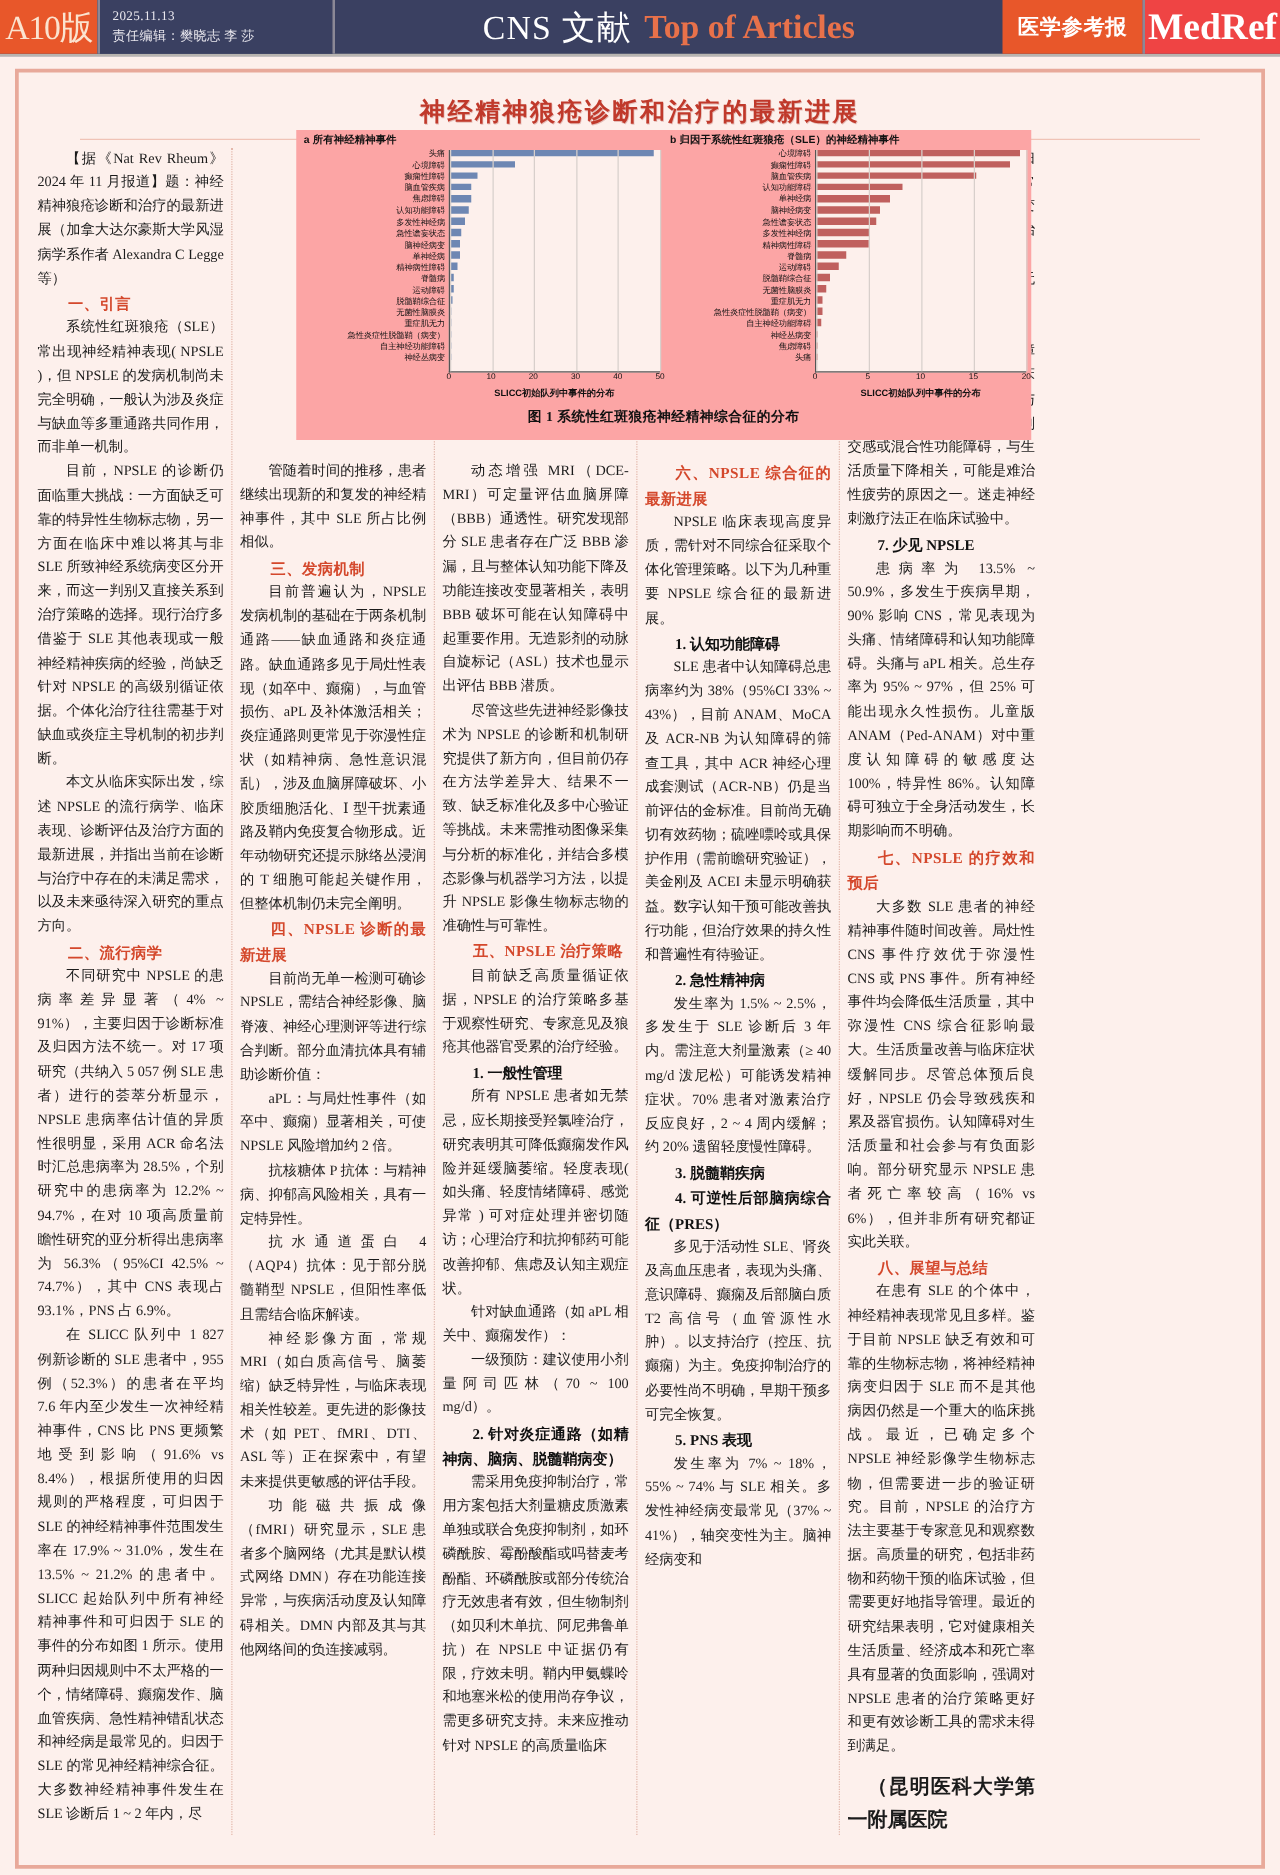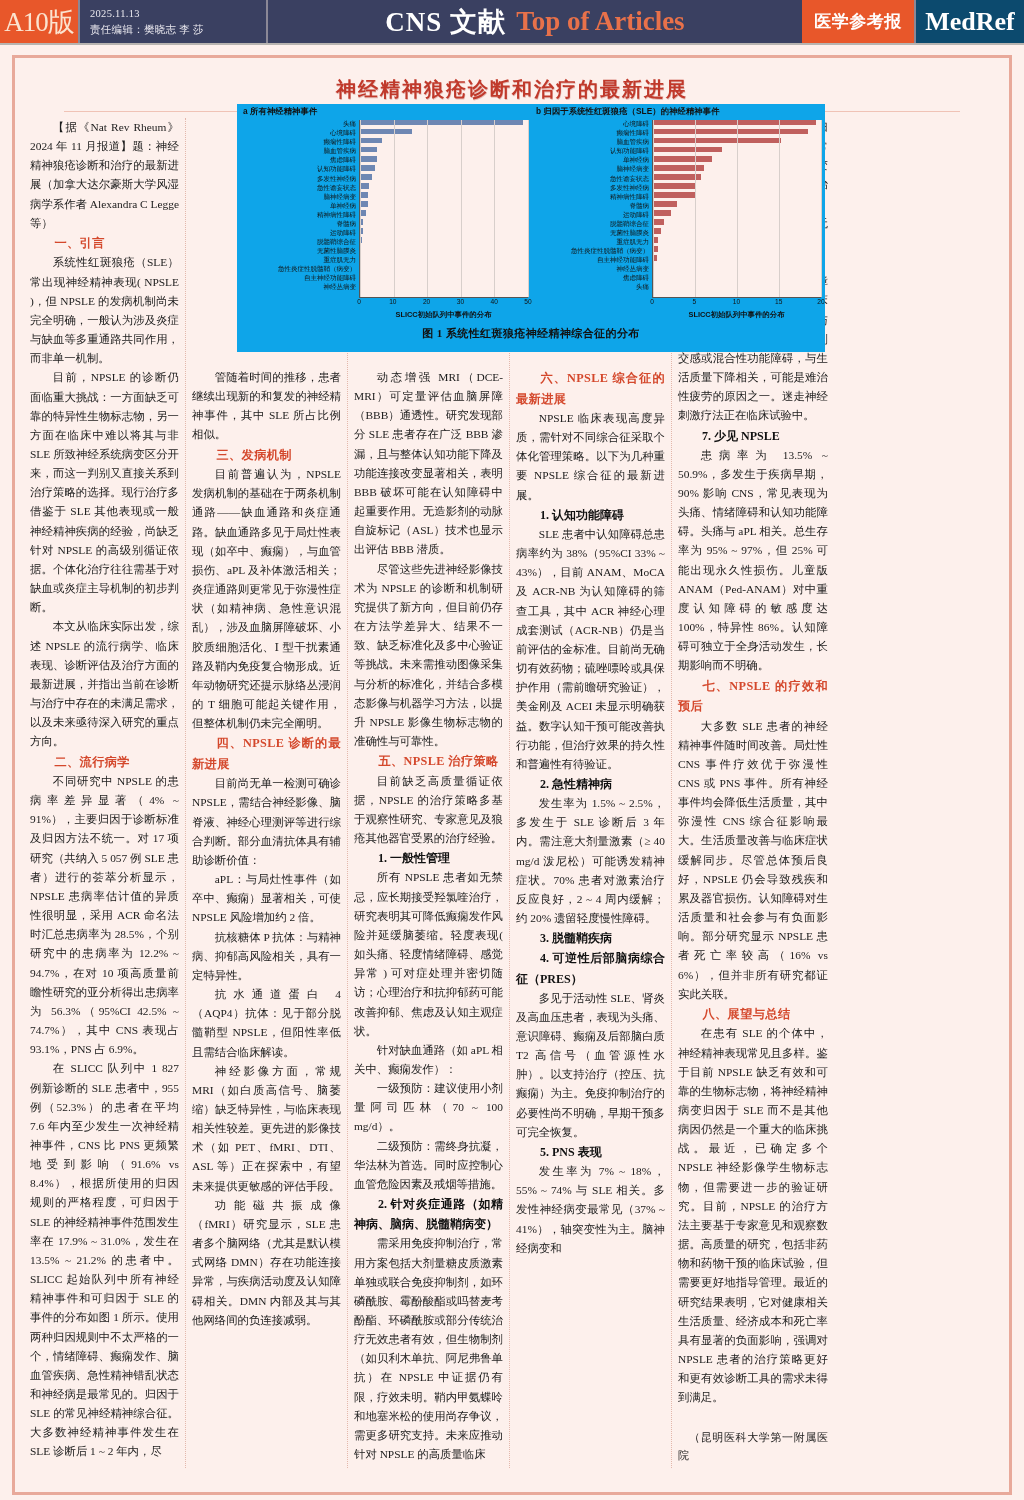--- a/index.html
+++ b/index.html
@@ -27,31 +27,31 @@
     width:190px;background:#3a4061;color:#e9e7ee;
     display:flex;flex-direction:column;justify-content:center;
     padding-left:10px;box-sizing:border-box;
     border-left:2px solid #8b8896;border-right:2px solid #8b8896;
   }
   .mh-date{font-size:10.5px;letter-spacing:.3px;line-height:1.5;}
   .mh-editor{font-size:10.5px;letter-spacing:.3px;line-height:1.5;}
   .mh-title{
     flex:1;display:flex;align-items:center;justify-content:center;gap:10px;
   }
-  .mh-cns{color:#ffffff;font-size:27px;font-weight:bold;letter-spacing:1px;}
+  .mh-cns{color:#ffffff;font-size:27px;font-weight:normal;letter-spacing:1px;}
   .mh-top{color:#e8714a;font-size:27px;font-weight:bold;font-style:normal;}
   .mh-ref-cn{
     width:112px;background:#e8572a;color:#ffffff;
     display:flex;align-items:center;justify-content:center;
     font-size:17px;font-weight:bold;letter-spacing:.5px;
   }
   .mh-ref-en{
-    width:108px;background:#0c4a6e;color:#ffffff;
+    width:108px;background:#ef4444;color:#ffffff;
     display:flex;align-items:center;justify-content:center;
-    font-size:26px;font-weight:bold;
+    font-size:30px;font-weight:bold;
     border-left:2px solid #8b8896;
     font-family:Liberation Serif, serif;
   }
 
   
   .page{
     position:relative;
     margin:10px 12px 0 12px;
     width:1000px;height:1440px;
     box-sizing:border-box;
@@ -100,30 +100,30 @@
     text-indent:2em;
     letter-spacing:.4px;
   }
   .h3{
     color:#111;
     font-weight:bold;
     font-size:12px;
     margin:2px 0 1px 0;
     text-indent:1.5em;
   }
-  .sig{margin-top:20px;font-size:11px;line-height:1.7;}
+  .sig{margin-top:8px;font-size:16px;line-height:1.7;font-weight:bold;}
   .sig .l1{text-indent:1em;}
   .sig .l2{text-align:right;padding-right:6px;}
 
   
   .figure-wrap{
     position:absolute;
     left:222px;top:46px;
     width:588px;height:248px;
-    background:#0ea5e9;
+    background:#fca5a5;
     z-index:5;
     padding:2px 4px;
     box-sizing:border-box;
   }
   .charts{display:flex;gap:6px;}
   .chart{width:288px;}
   .chart-title{
     font-size:8.3px;font-weight:bold;color:#111;
     margin:0 0 3px 2px;letter-spacing:.1px;
     font-family:"Liberation Sans","DejaVu Sans",sans-serif;
@@ -372,21 +372,20 @@
       <div class="col">
         <div class="spacer-fig"></div>
         <p>动态增强 MRI（DCE-MRI）可定量评估血脑屏障（BBB）通透性。研究发现部分 SLE 患者存在广泛 BBB 渗漏，且与整体认知功能下降及功能连接改变显著相关，表明 BBB 破坏可能在认知障碍中起重要作用。无造影剂的动脉自旋标记（ASL）技术也显示出评估 BBB 潜质。</p>
         <p>尽管这些先进神经影像技术为 NPSLE 的诊断和机制研究提供了新方向，但目前仍存在方法学差异大、结果不一致、缺乏标准化及多中心验证等挑战。未来需推动图像采集与分析的标准化，并结合多模态影像与机器学习方法，以提升 NPSLE 影像生物标志物的准确性与可靠性。</p>
         <p class="h2">五、NPSLE 治疗策略</p>
         <p>目前缺乏高质量循证依据，NPSLE 的治疗策略多基于观察性研究、专家意见及狼疮其他器官受累的治疗经验。</p>
         <p class="h3">1. 一般性管理</p>
         <p>所有 NPSLE 患者如无禁忌，应长期接受羟氯喹治疗，研究表明其可降低癫痫发作风险并延缓脑萎缩。轻度表现( 如头痛、轻度情绪障碍、感觉异常 ) 可对症处理并密切随访；心理治疗和抗抑郁药可能改善抑郁、焦虑及认知主观症状。</p>
         <p>针对缺血通路（如 aPL 相关中、癫痫发作）：</p>
         <p>一级预防：建议使用小剂量阿司匹林（70 ~ 100 mg/d）。</p>
-        <p>二级预防：需终身抗凝，华法林为首选。同时应控制心血管危险因素及戒烟等措施。</p>
         <p class="h3">2. 针对炎症通路（如精神病、脑病、脱髓鞘病变）</p>
         <p>需采用免疫抑制治疗，常用方案包括大剂量糖皮质激素单独或联合免疫抑制剂，如环磷酰胺、霉酚酸酯或吗替麦考酚酯、环磷酰胺或部分传统治疗无效患者有效，但生物制剂（如贝利木单抗、阿尼弗鲁单抗）在 NPSLE 中证据仍有限，疗效未明。鞘内甲氨蝶呤和地塞米松的使用尚存争议，需更多研究支持。未来应推动针对 NPSLE 的高质量临床</p>
       </div>
       <div class="col">
         <div class="spacer-fig"></div>
         <p class="h2">六、NPSLE 综合征的最新进展</p>
         <p>NPSLE 临床表现高度异质，需针对不同综合征采取个体化管理策略。以下为几种重要 NPSLE 综合征的最新进展。</p>
         <p class="h3">1. 认知功能障碍</p>
         <p>SLE 患者中认知障碍总患病率约为 38%（95%CI 33% ~ 43%），目前 ANAM、MoCA 及 ACR-NB 为认知障碍的筛查工具，其中 ACR 神经心理成套测试（ACR-NB）仍是当前评估的金标准。目前尚无确切有效药物；硫唑嘌呤或具保护作用（需前瞻研究验证），美金刚及 ACEI 未显示明确获益。数字认知干预可能改善执行功能，但治疗效果的持久性和普遍性有待验证。</p>
         <p class="h3">2. 急性精神病</p>

